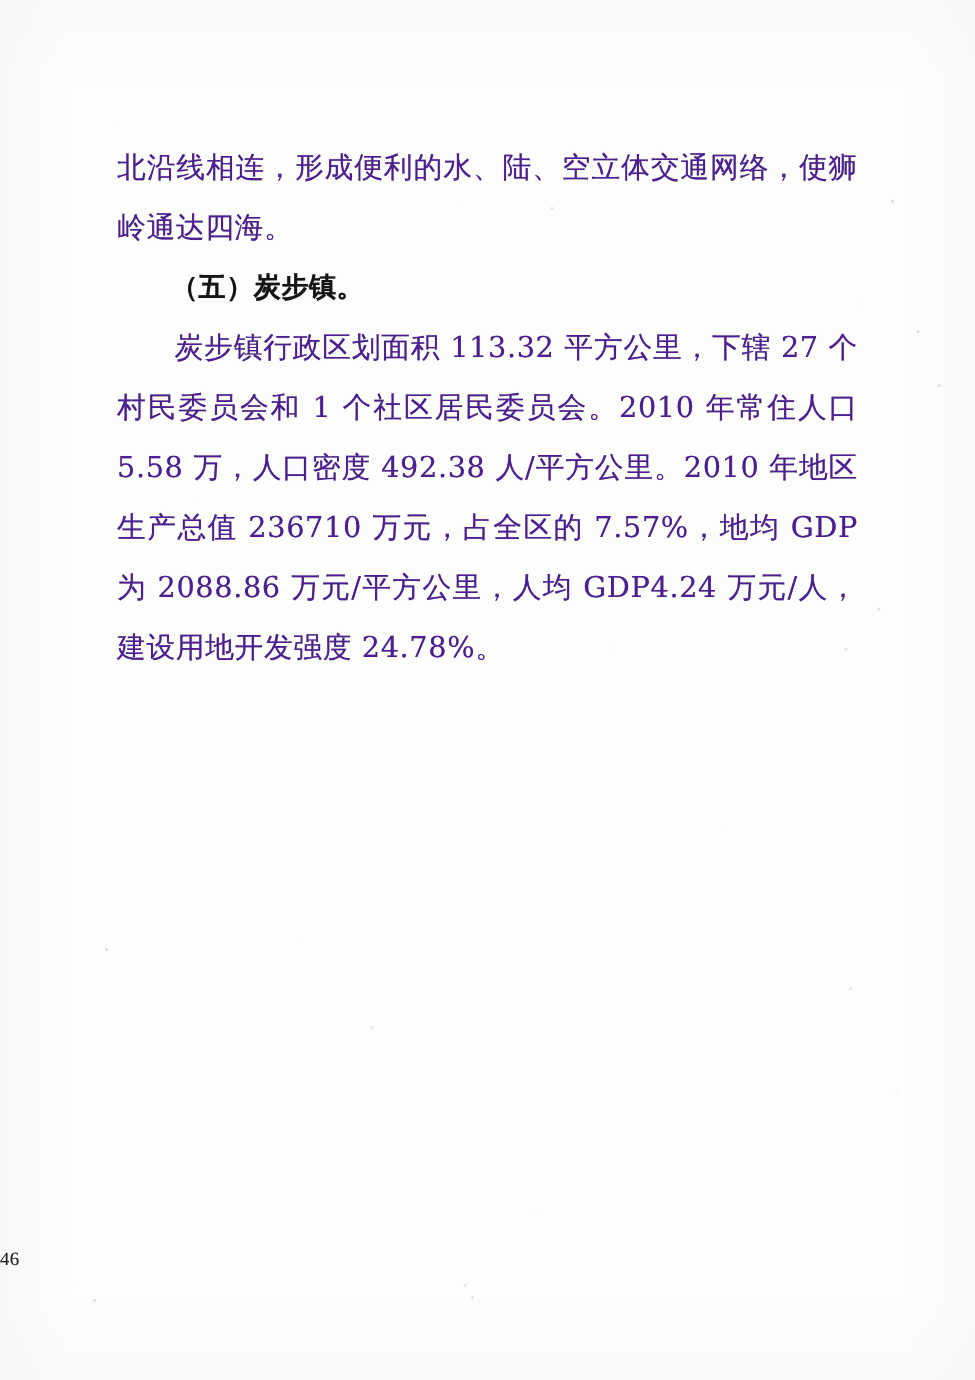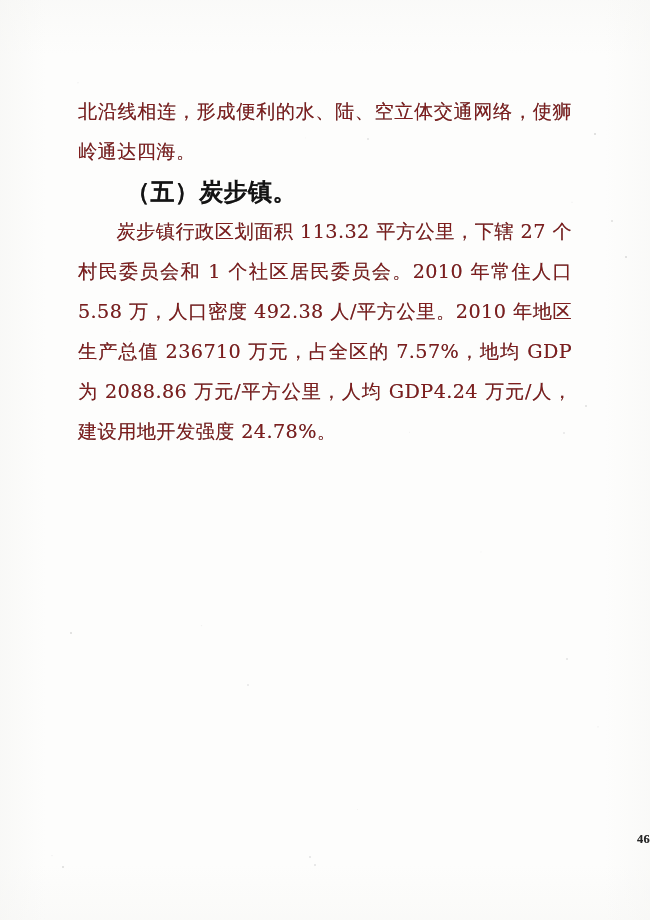--- a/index.html
+++ b/index.html
@@ -58,50 +58,50 @@
     position: absolute;
     left: 78px;
     top: 92px;
     width: 494px;
   }
 
   .para {
     margin: 0;
     font-size: 19.2px;
     line-height: 40px;
-    color: #7f1d1d;
+    color: #4c1d95;
     text-align: justify;
     text-justify: inter-character;
     letter-spacing: .4px;
     text-indent: 2em;
     
     text-shadow: 0 0 .45px rgba(25,25,25,.55);
   }
   .para.no-indent { text-indent: 0; }
 
   .heading {
     margin: 0;
-    font-size: 24px;
+    font-size: 18px;
     line-height: 40px;
     color: #141414;
     font-weight: 700;
     text-indent: 2em;
     letter-spacing: .4px;
     text-shadow: 0 0 .5px rgba(20,20,20,.6);
   }
 
   
   #page-number {
     position: absolute;
     left: 0;
     right: 0;
     top: 832px;
-    text-align: right;
+    text-align: left;
     font-size: 12.5px;
-    font-weight: 700;
+    font-weight: 400;
     color: #262626;
     font-family: "Liberation Serif", "DejaVu Serif", serif;
     letter-spacing: .3px;
     text-shadow: 0 0 .4px rgba(30,30,30,.5);
   }
 
   
   .speck {
     position: absolute;
     border-radius: 50%;

